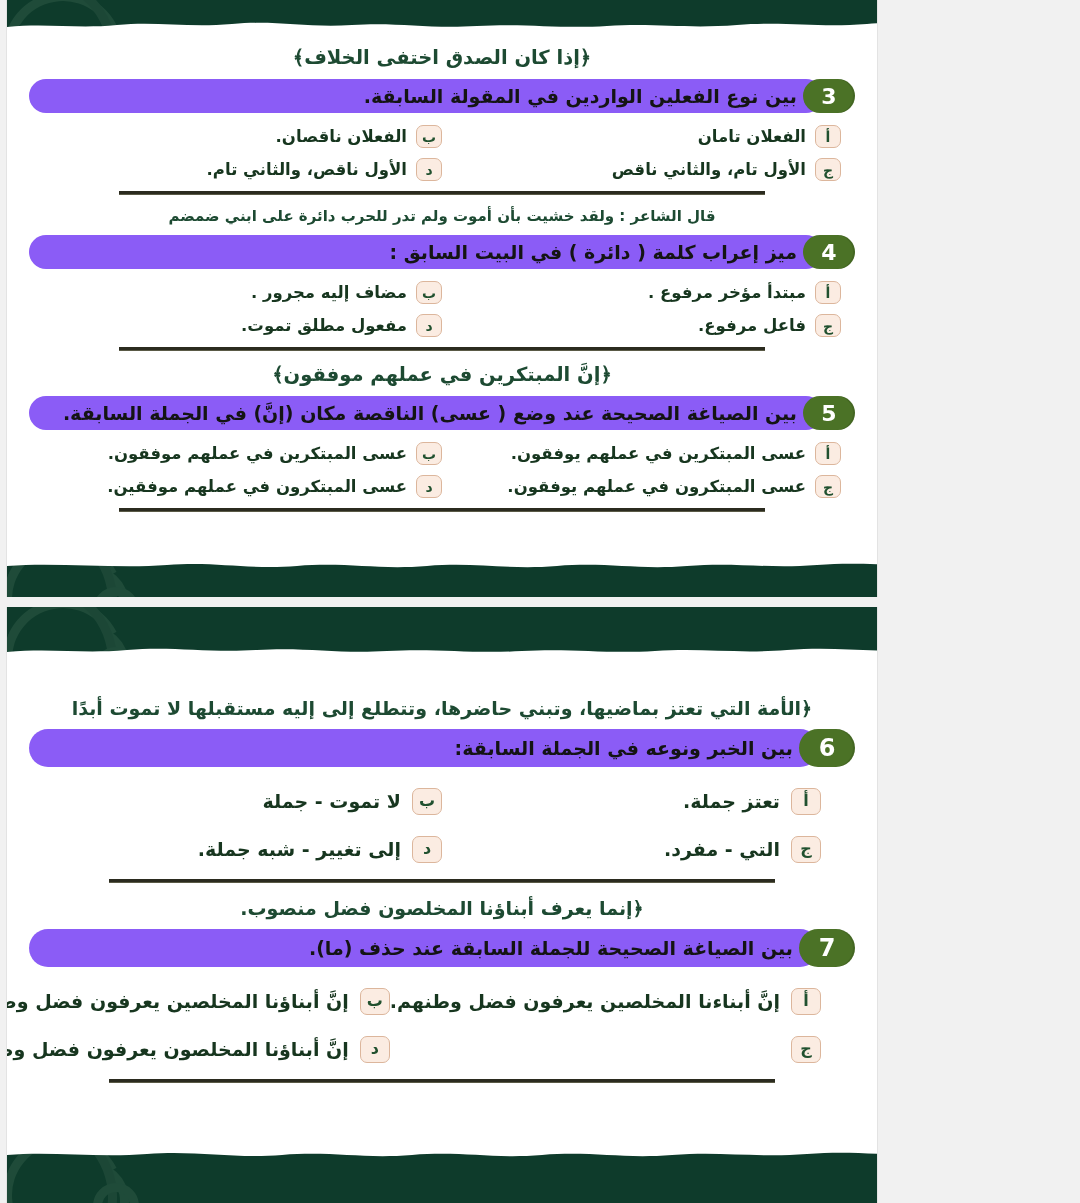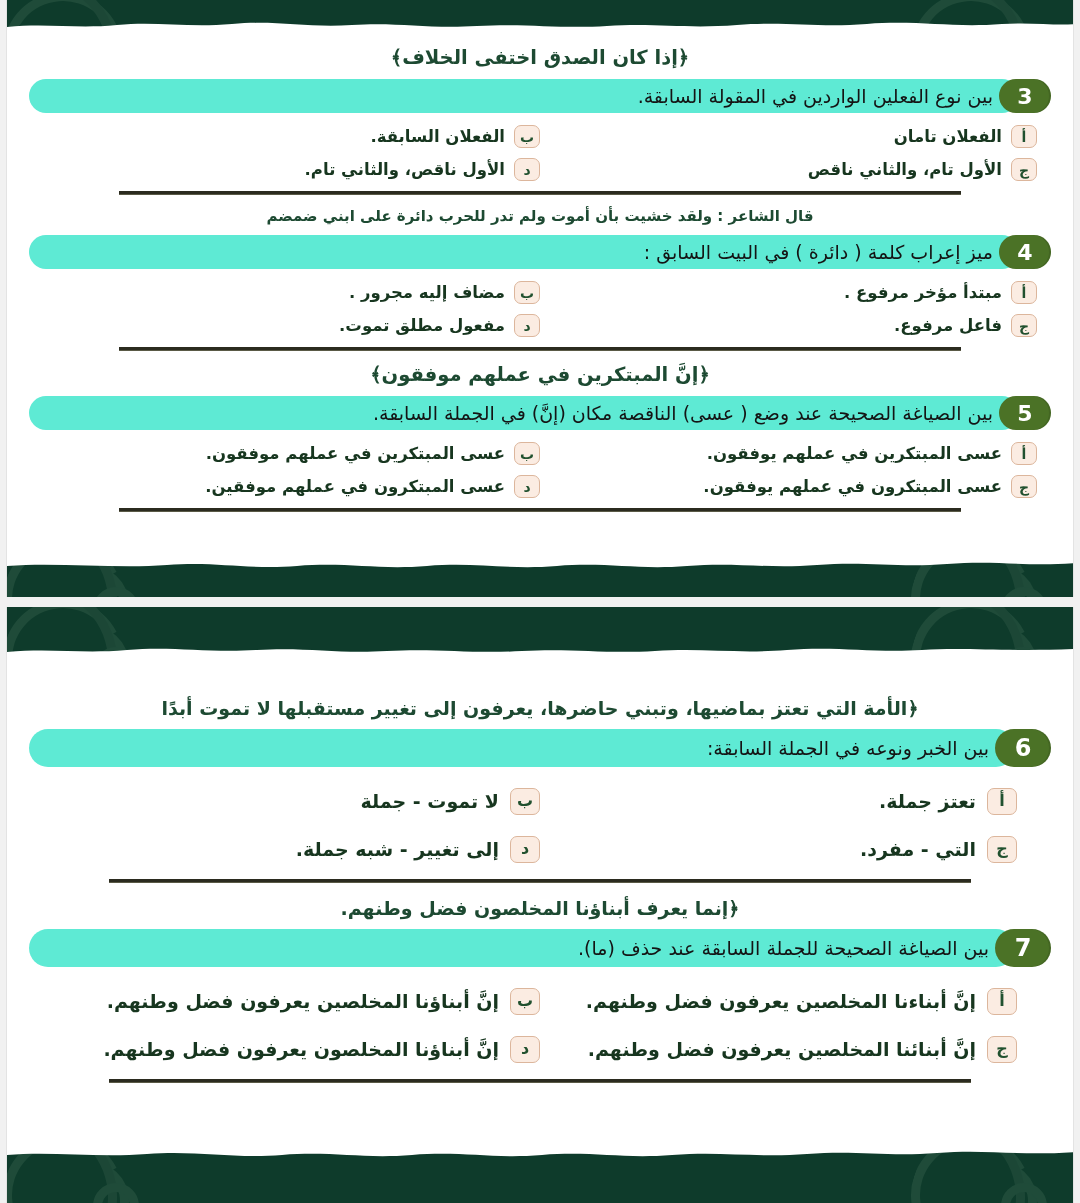--- a/index.html
+++ b/index.html
@@ -14,21 +14,21 @@
     height: 1203px;
     position: relative;
     overflow: hidden;
     background: #f1f1f1;
   }
 
   
   .sheet {
     position: absolute;
     left: 6px;
-    width: 1068px;
+    width: 872px;
     background: #ffffff;
     overflow: hidden;
     border-left: 1px solid #e3e3e3;
     border-right: 1px solid #e3e3e3;
   }
   #sheet-1 { top: 0px;   height: 597px; }
   #sheet-2 { top: 607px; height: 596px; }
 
   .sheet-gap {
     position: absolute;
@@ -120,30 +120,30 @@
     align-items: center;
     justify-content: center;
     position: relative;
     z-index: 3;
     box-shadow: inset -2px 0 0 rgba(0,0,0,.10);
   }
   .qrow.tall .qnum { width: 56px; border-radius: 19px; font-size: 24px; }
 
   .qstem {
     flex: 1 1 auto;
-    background: #5eead4;
+    background: #8b5cf6;
     border-radius: 18px;
     margin-right: -20px;
     padding: 0 26px 0 34px;
     display: flex;
     align-items: center;
     justify-content: flex-start;
     color: #141414;
     font-size: 19px;
-    font-weight: 400;
+    font-weight: 700;
     direction: rtl;
     white-space: nowrap;
     position: relative;
     z-index: 1;
   }
   .qrow.tall .qstem { border-radius: 20px; font-size: 19px; }
 
   
   .options {
     display: grid;
@@ -235,21 +235,21 @@
         <div class="qnum">3</div>
         <div class="qstem">بين نوع الفعلين الواردين في المقولة السابقة.</div>
       </div>
       <div class="options">
         <div class="opt col-right">
           <span class="opt-letter">أ</span>
           <span class="opt-text">الفعلان تامان</span>
         </div>
         <div class="opt col-left">
           <span class="opt-letter">ب</span>
-          <span class="opt-text">الفعلان السابقة.</span>
+          <span class="opt-text">الفعلان ناقصان.</span>
         </div>
         <div class="opt col-right">
           <span class="opt-letter">ج</span>
           <span class="opt-text">الأول تام، والثاني ناقص</span>
         </div>
         <div class="opt col-left">
           <span class="opt-letter">د</span>
           <span class="opt-text">الأول ناقص، والثاني تام.</span>
         </div>
       </div>
@@ -349,21 +349,21 @@
         <i></i>
       </div>
     <svg class="torn" style="bottom:-1px" viewBox="0 0 1068 18" preserveAspectRatio="none">
       <path d="M0,18 L0,10 C45,6 75,12 120,8 C165,4 200,11 250,8 C300,5 330,12 380,9 C430,6 465,12 515,9 C565,6 598,12 648,9 C698,6 730,12 780,8 C830,4 865,11 915,8 C960,5 1000,10 1068,7 L1068,18 Z" fill="#ffffff"></path>
     </svg>
   </div>
 
   <div class="content" id="content-2">
 
     <div class="block">
-      <div class="quote wide">﴿الأمة التي تعتز بماضيها، وتبني حاضرها، يعرفون إلى تغيير مستقبلها لا تموت أبدًا</div>
+      <div class="quote wide">﴿الأمة التي تعتز بماضيها، وتبني حاضرها، وتتطلع إلى إليه مستقبلها لا تموت أبدًا</div>
       <div class="qrow tall">
         <div class="qnum">6</div>
         <div class="qstem">بين الخبر ونوعه في الجملة السابقة:</div>
       </div>
       <div class="options">
         <div class="opt col-right">
           <span class="opt-letter">أ</span>
           <span class="opt-text">تعتز جملة.</span>
         </div>
         <div class="opt col-left">
@@ -376,37 +376,36 @@
         </div>
         <div class="opt col-left">
           <span class="opt-letter">د</span>
           <span class="opt-text">إلى تغيير - شبه جملة.</span>
         </div>
       </div>
       <div class="rule"></div>
     </div>
 
     <div class="block">
-      <div class="quote wide">﴿إنما يعرف أبناؤنا المخلصون فضل وطنهم.</div>
+      <div class="quote wide">﴿إنما يعرف أبناؤنا المخلصون فضل منصوب.</div>
       <div class="qrow tall">
         <div class="qnum">7</div>
         <div class="qstem">بين الصياغة الصحيحة للجملة السابقة عند حذف (ما).</div>
       </div>
       <div class="options">
         <div class="opt col-right">
           <span class="opt-letter">أ</span>
           <span class="opt-text">إنَّ أبناءنا المخلصين يعرفون فضل وطنهم.</span>
         </div>
         <div class="opt col-left">
           <span class="opt-letter">ب</span>
           <span class="opt-text">إنَّ أبناؤنا المخلصين يعرفون فضل وطنهم.</span>
         </div>
         <div class="opt col-right">
           <span class="opt-letter">ج</span>
-          <span class="opt-text">إنَّ أبنائنا المخلصين يعرفون فضل وطنهم.</span>
         </div>
         <div class="opt col-left">
           <span class="opt-letter">د</span>
           <span class="opt-text">إنَّ أبناؤنا المخلصون يعرفون فضل وطنهم.</span>
         </div>
       </div>
       <div class="rule"></div>
     </div>
 
   </div>

